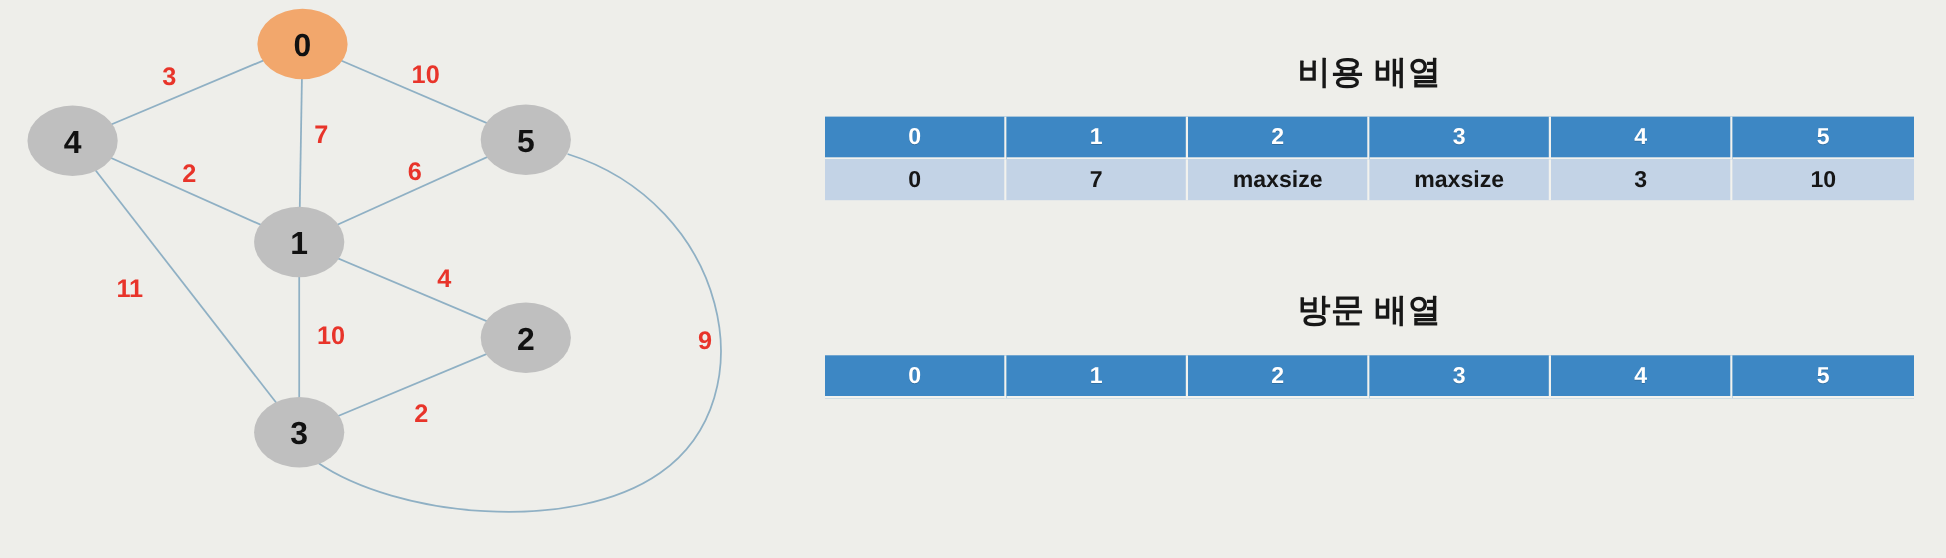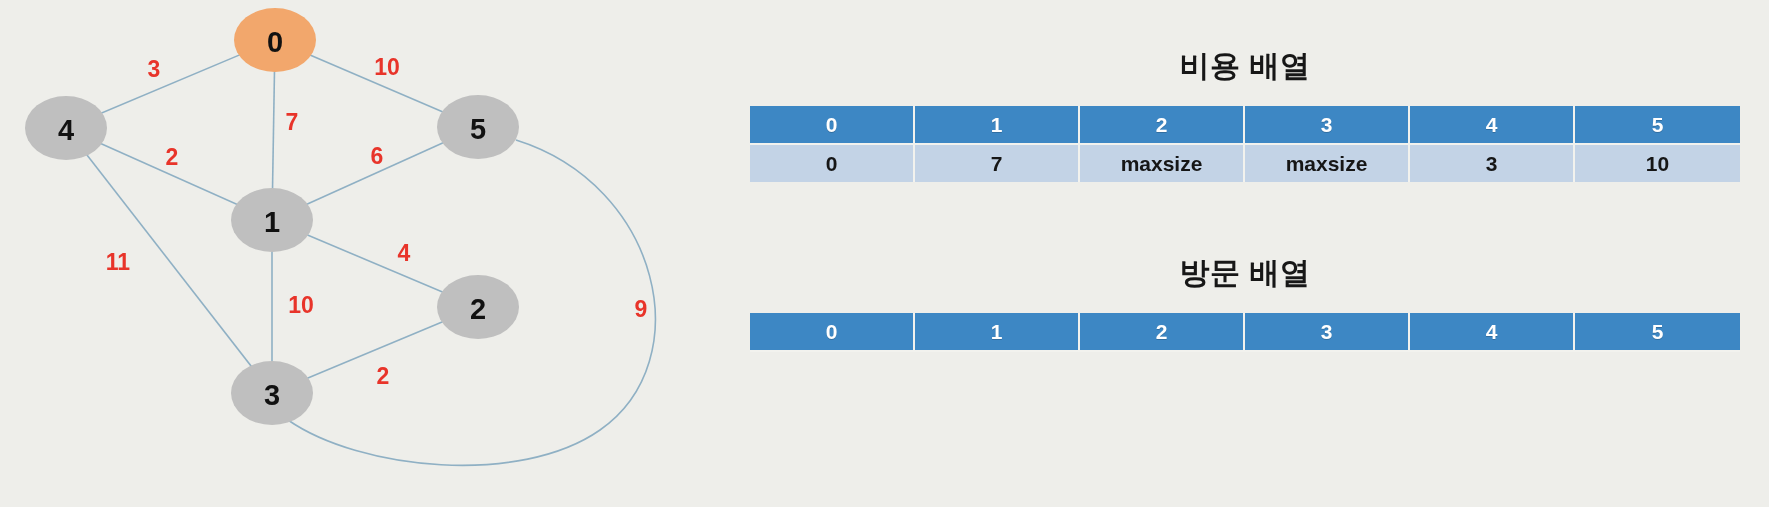--- a/index.html
+++ b/index.html
@@ -70,21 +70,21 @@
     top: 0;
     width: 1069px;
     height: 356px;
   }
   .array-block {
     position: absolute;
     left: 50px;
     width: 990px;
   }
   #cost-array-block  { top: 48px; }
-  #visited-array-block { top: 255px; }
+  #visited-array-block { top: 265px; }
 
   .array-title {
     text-align: center;
     font-family: "Liberation Sans", "DejaVu Sans", sans-serif;
     font-size: 30px;
     font-weight: bold;
     color: #171717;
     letter-spacing: 0.5px;
     margin: 0 0 22px 0;
     height: 36px;

